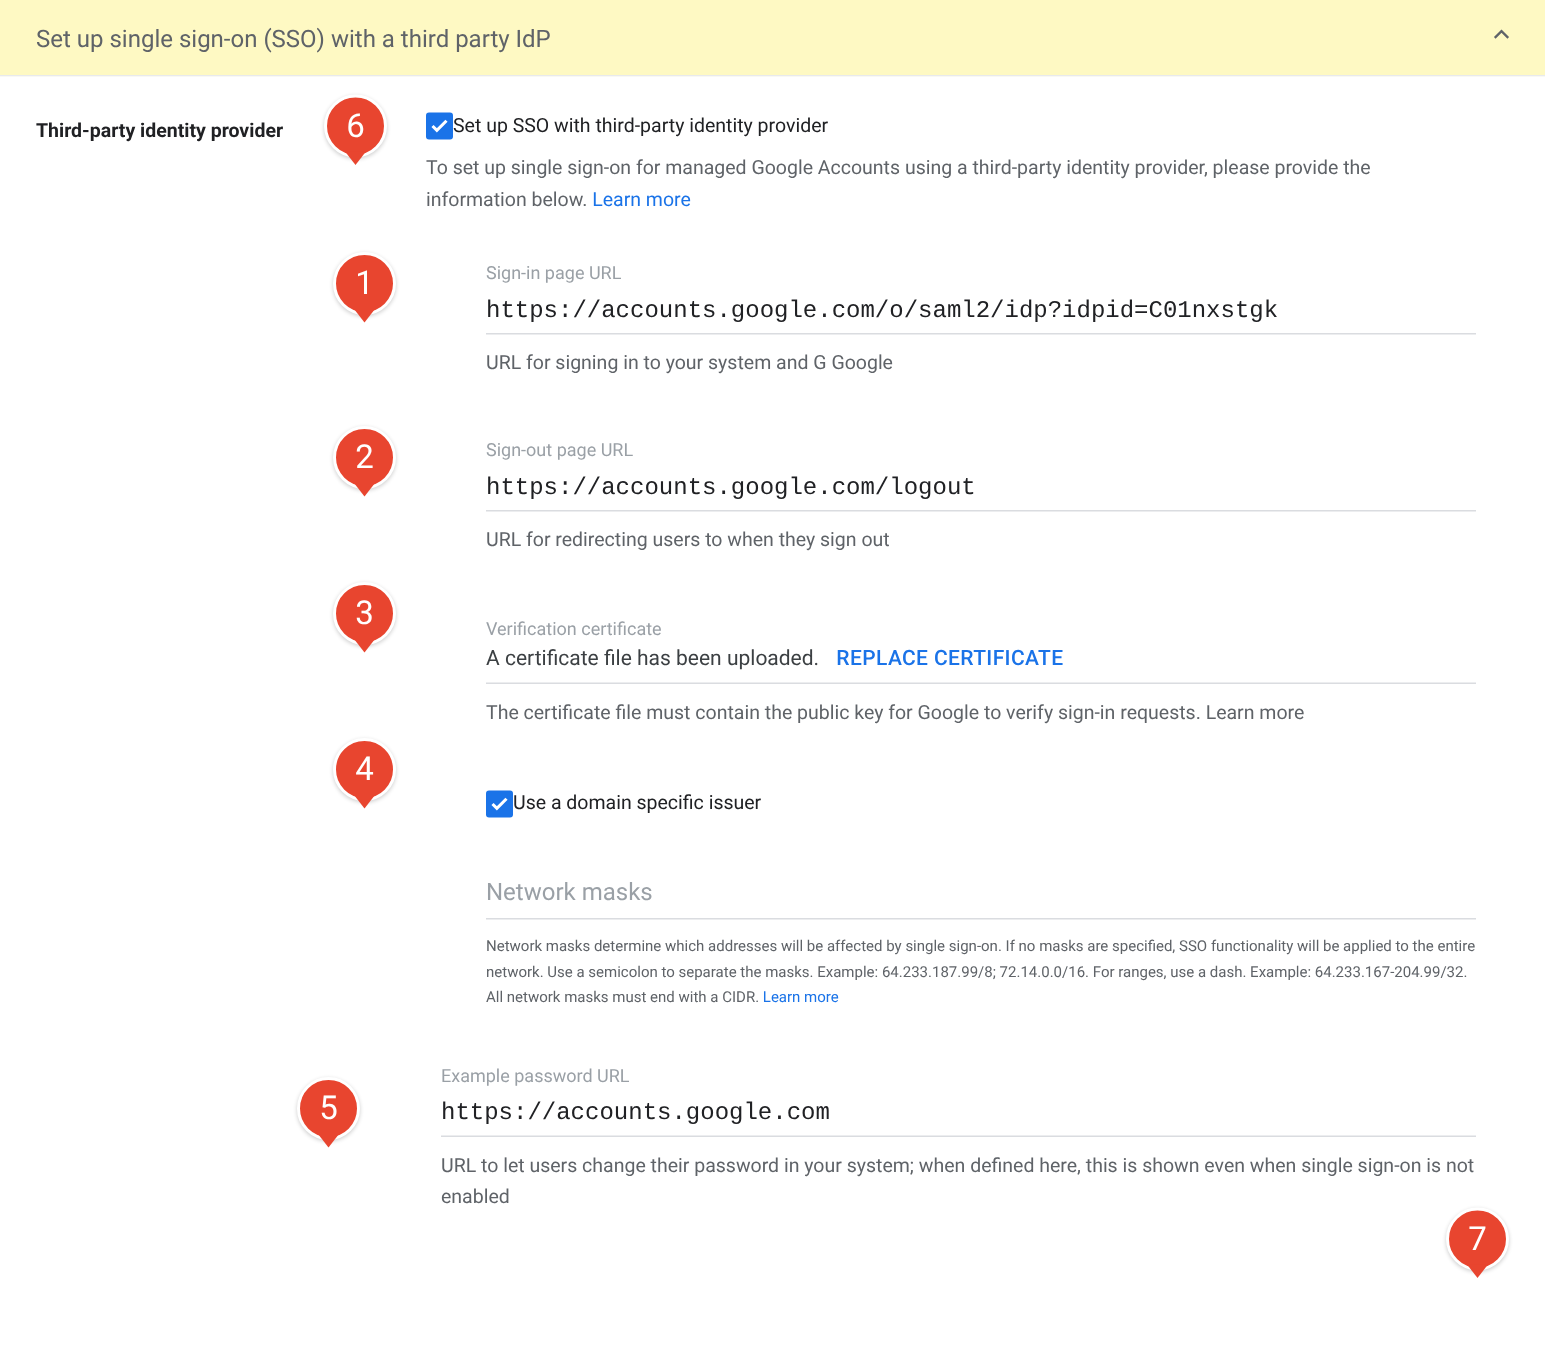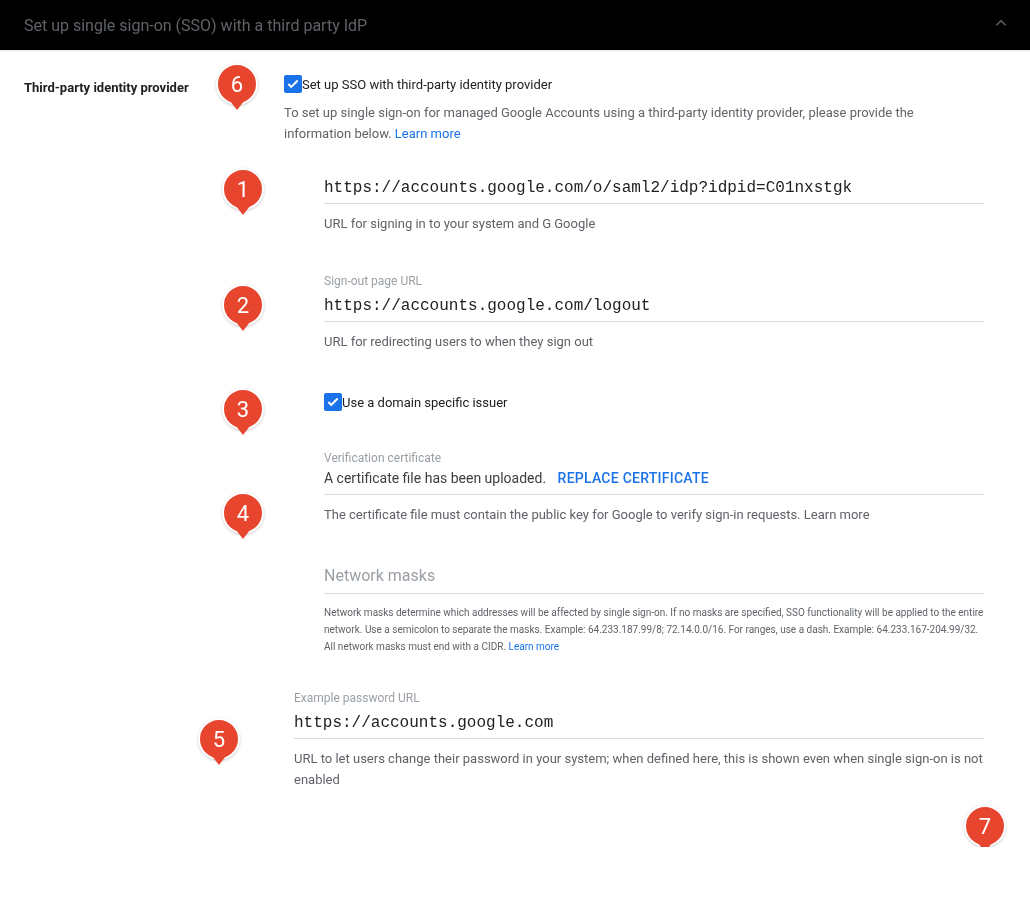--- a/index.html
+++ b/index.html
@@ -4,21 +4,21 @@
   <style>
     * { box-sizing: border-box; margin: 0; padding: 0; }
     body {
       font-family: Roboto, Arial, sans-serif;
       font-size: 14px;
       color: #3c4043;
       background: #fff;
       width: 1030px;
     }
     .header-bar {
-      background: #000000;
+      background: #fef9c3;
       border-bottom: 1px solid #e8eaed;
       padding: 14px 20px 14px 24px;
       display: flex;
       justify-content: space-between;
       align-items: center;
       font-size: 16px;
       color: #5f6368;
     }
     .header-bar .chevron {
       color: #5f6368;
@@ -176,52 +176,53 @@
           </span>
           <span style="font-size:13px;color:#202124;">Set up SSO with third-party identity provider</span>
         </div>
         <div class="helper">
           <span>To set up single sign-on for managed Google Accounts using a third-party identity provider, please provide the information below. </span><span class="link">Learn more</span>
         </div>
       </div>
     </div>
 
     <div class="field-block field-indented">
+      <div class="field-label">Sign-in page URL</div>
       <input class="field-input" value="https://accounts.google.com/o/saml2/idp?idpid=C01nxstgk" style="">
       <div class="field-hint">URL for signing in to your system and G Google</div>
     </div>
 
     <div class="field-block field-indented">
       <div class="field-label">Sign-out page URL</div>
       <input class="field-input" value="https://accounts.google.com/logout" style="">
       <div class="field-hint">URL for redirecting users to when they sign out</div>
+    </div>
+
+    <div class="field-block field-indented">
+      <div class="field-label">Verification certificate</div>
+      <div class="cert-row">
+        <span>A certificate file has been uploaded.</span>
+        <span class="action">REPLACE CERTIFICATE</span>
+      </div>
+      <div class="field-hint">
+        <span>The certificate file must contain the public key for Google to verify sign-in requests. </span><span class="link">Learn more</span>
+      </div>
     </div>
 
     <div class="field-block field-indented">
       <div class="checkrow">
         <span class="checkbox">
           <svg width="14" height="14" viewBox="0 0 24 24" fill="none" stroke="#fff" stroke-width="3.5">
               <polyline points="4 12 9 17 20 6"></polyline>
             </svg>
         </span>
         <span style="font-size:13px;color:#202124;">Use a domain specific issuer</span>
       </div>
     </div>
 
-    <div class="field-block field-indented">
-      <div class="field-label">Verification certificate</div>
-      <div class="cert-row">
-        <span>A certificate file has been uploaded.</span>
-        <span class="action">REPLACE CERTIFICATE</span>
-      </div>
-      <div class="field-hint">
-        <span>The certificate file must contain the public key for Google to verify sign-in requests. </span><span class="link">Learn more</span>
-      </div>
-    </div>
-
     <div class="field-block field-indented" style="margin-bottom:36px;">
       <div class="section-title">Network masks</div>
       <div class="section-body">
         <span>Network masks determine which addresses will be affected by single sign-on. If no masks are specified, SSO functionality will be applied to the entire network. Use a semicolon to separate the masks. Example: 64.233.187.99/8; 72.14.0.0/16. For ranges, use a dash. Example: 64.233.167-204.99/32. All network masks must end with a CIDR. </span><span class="link">Learn more</span>
       </div>
     </div>
 
     <div class="field-block field-indented-narrow" style="margin-bottom:16px;">
       <div class="field-label">Example password URL</div>
       <input class="field-input" value="https://accounts.google.com" style="">

